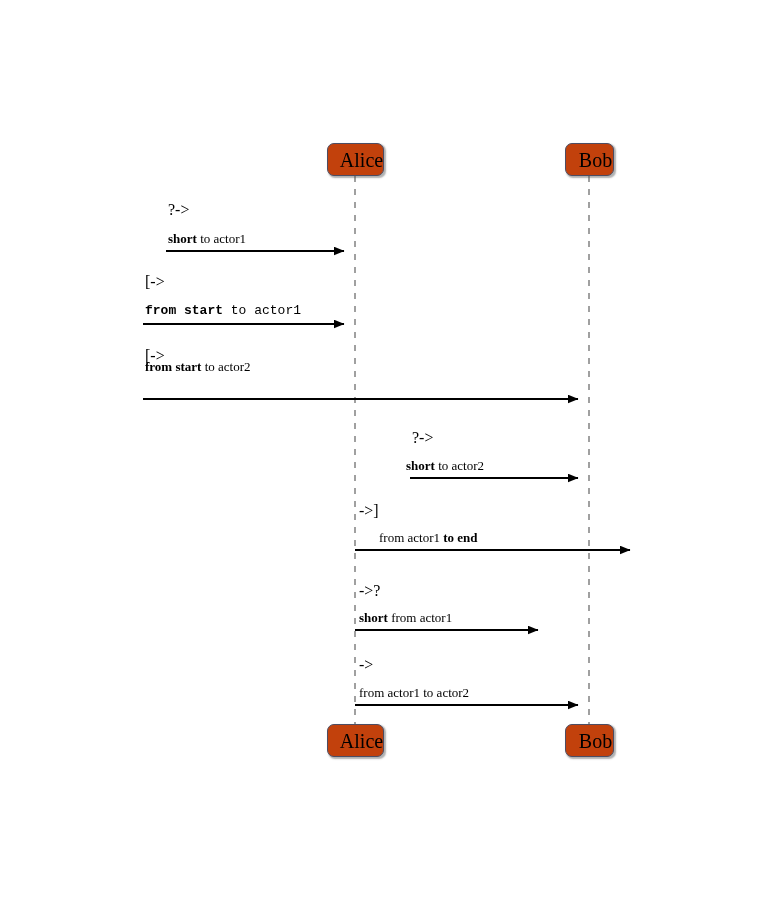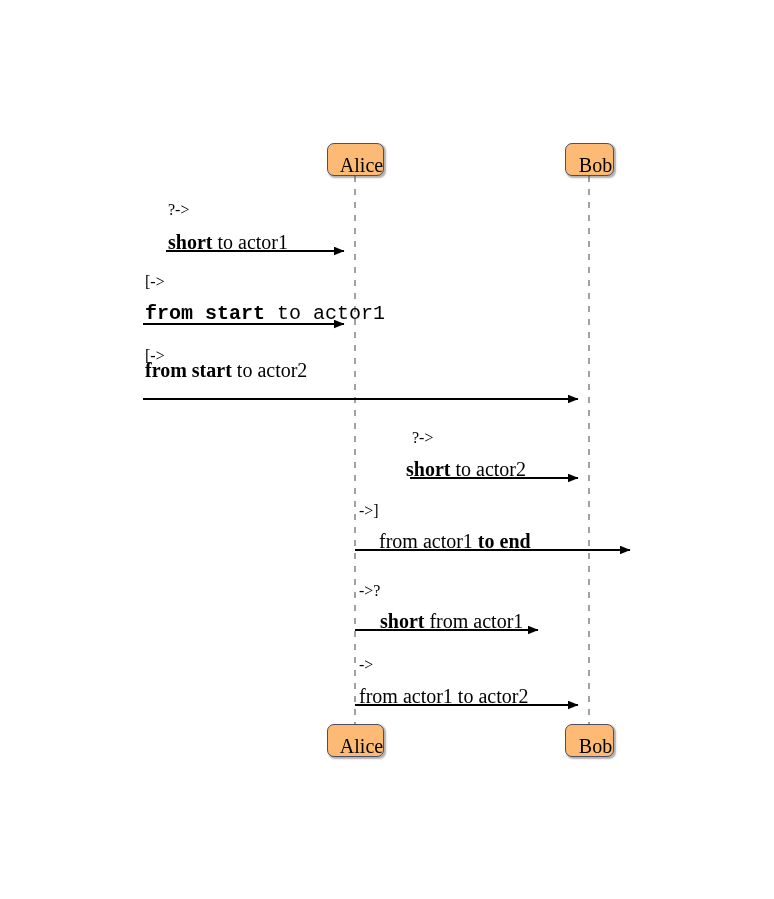--- a/index.html
+++ b/index.html
@@ -21,35 +21,35 @@
   #svg-layer {
     position: absolute;
     left: 0;
     top: 0;
     width: 774px;
     height: 899px;
   }
   .actor-box {
     position: absolute;
     box-sizing: border-box;
-    background: #fdba74;
+    background: #c2410c;
     border: 1.5px solid #4d4d63;
     border-radius: 7px;
     display: flex;
-    align-items: flex-end;
+    align-items: center;
     justify-content: center;
     font-size: 20px;
     color: #000000;
     line-height: 1;
     box-shadow: 1.5px 1.5px 1.5px rgba(80,80,80,0.45);
     padding-left: 12px;
   }
   .msg-label {
     position: absolute;
-    font-size: 20px;
+    font-size: 13px;
     color: #000000;
     white-space: nowrap;
     line-height: 1;
   }
   .msg-note {
     position: absolute;
     font-size: 16px;
     color: #000000;
     white-space: nowrap;
     line-height: 1;
@@ -104,18 +104,18 @@
       <div class="msg-label" style="left: 168px; top: 232px;"><b>short</b><span> to actor1</span></div>
       <div class="msg-note" style="left: 145px; top: 274px;">[-&gt;</div>
       <div class="msg-label" style="left: 145px; top: 304px; font-family: Liberation Mono, monospace;"><b>from start</b><span> to actor1</span></div>
       <div class="msg-note" style="left: 145px; top: 348px;">[-&gt;</div>
       <div class="msg-label" style="left: 145px; top: 360px;"><b>from start</b><span> to actor2</span></div>
       <div class="msg-note" style="left: 412px; top: 430px;">?-&gt;</div>
       <div class="msg-label" style="left: 406px; top: 459px;"><b>short</b><span> to actor2</span></div>
       <div class="msg-note" style="left: 359px; top: 503px;">-&gt;]</div>
       <div class="msg-label" style="left: 359px; top: 531px; margin-left: 20px;"><span>from actor1 </span><b>to end</b></div>
       <div class="msg-note" style="left: 359px; top: 583px;">-&gt;?</div>
-      <div class="msg-label" style="left: 380px; top: 611px;"><b>short</b><span> from actor1</span></div>
+      <div class="msg-label" style="left: 359px; top: 611px;"><b>short</b><span> from actor1</span></div>
       <div class="msg-note" style="left: 359px; top: 657px;">-&gt;</div>
       <div class="msg-label" style="left: 359px; top: 686px; text-align: center;"><span>from actor1 to actor2</span></div>
     </div>
 
 </div>
 
 </body></html>

